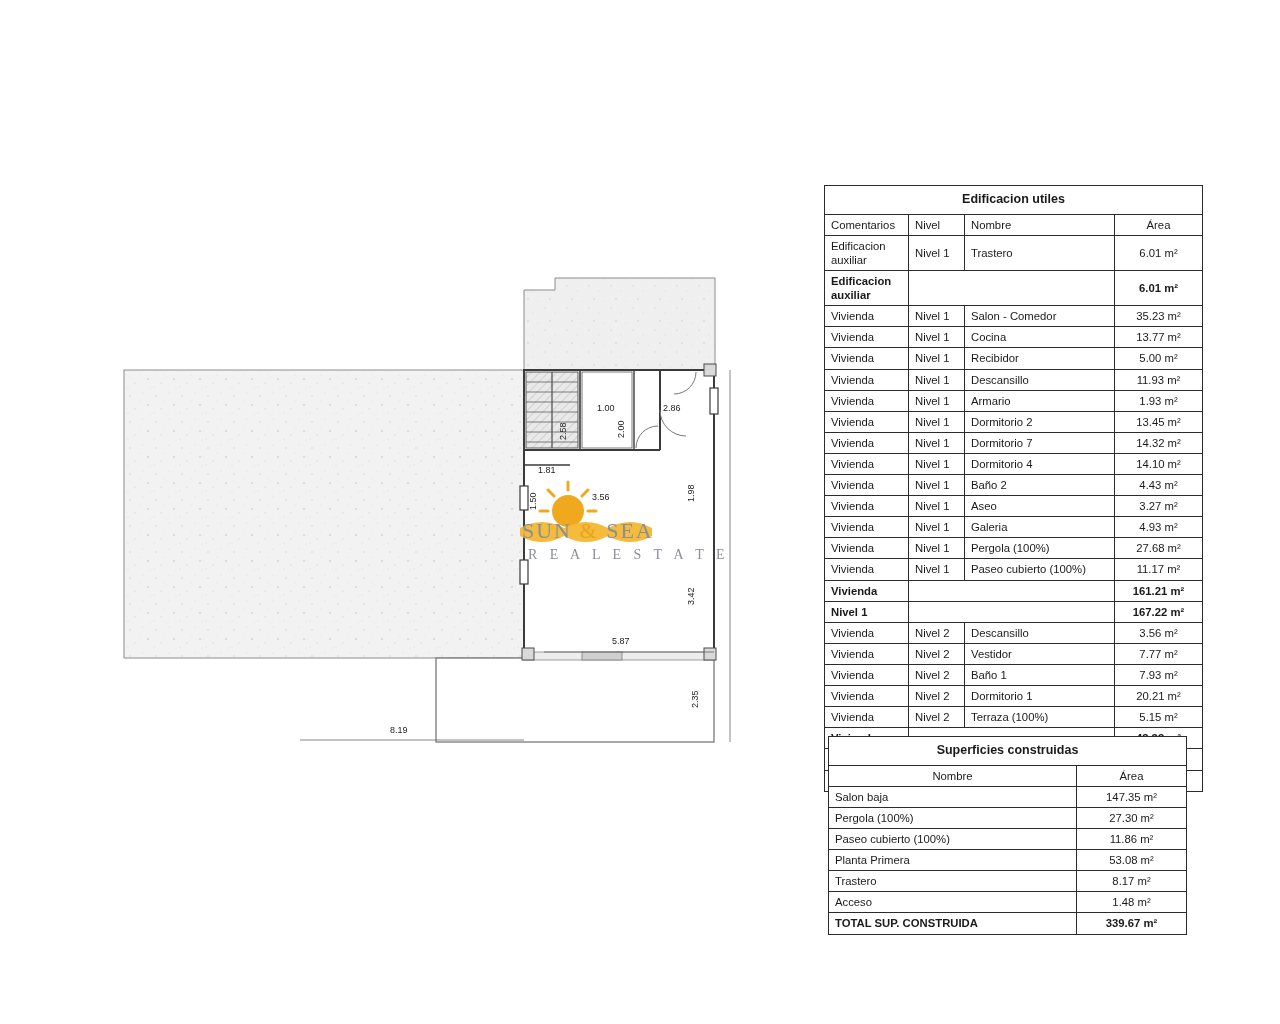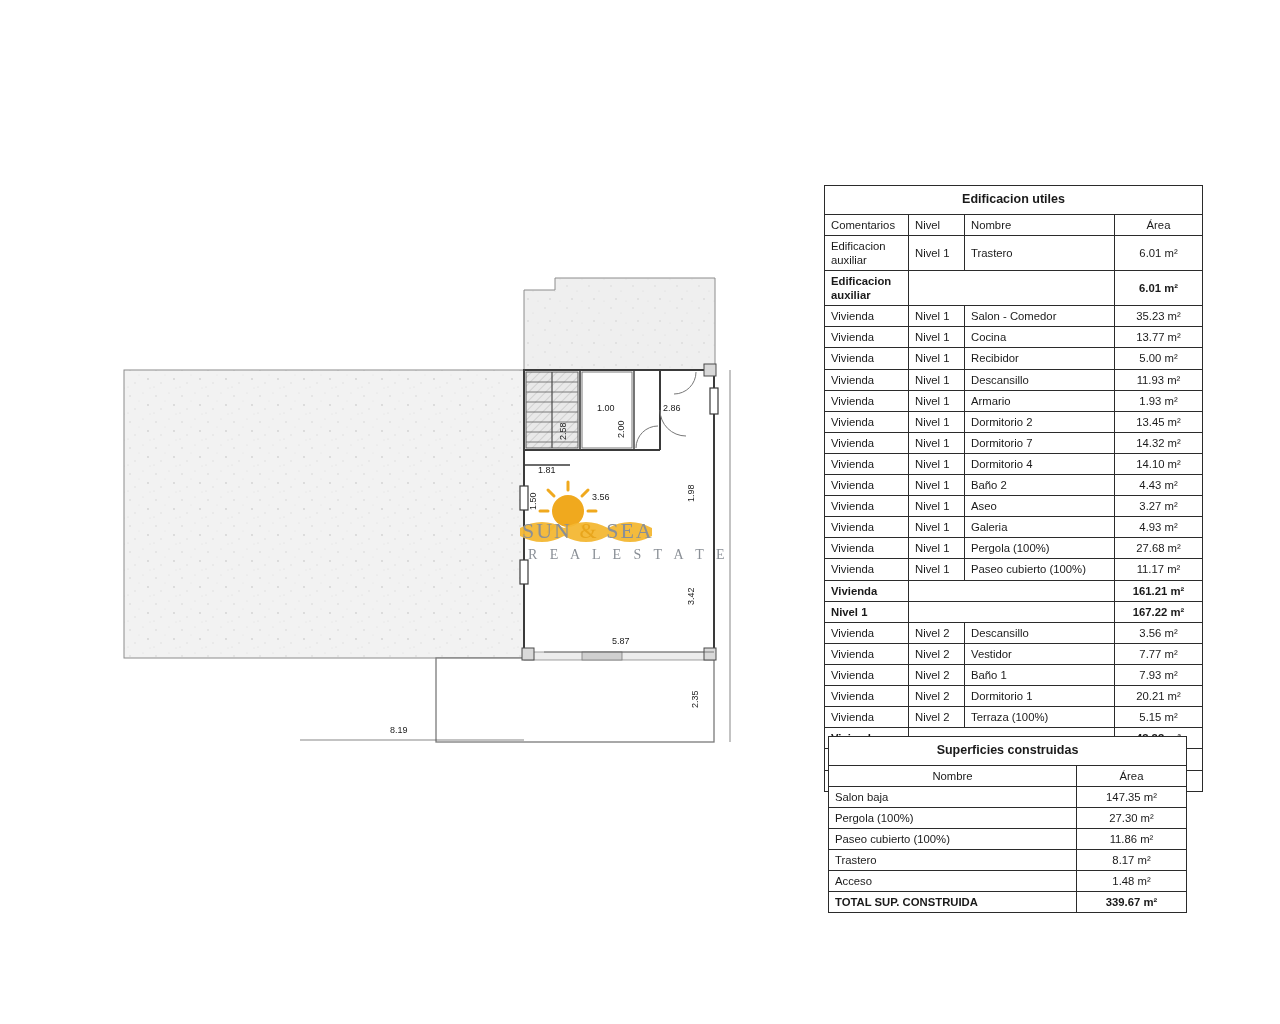--- a/index.html
+++ b/index.html
@@ -428,20 +428,24 @@
         </tr>
         <tr>
           <td>Pergola (100%)</td>
           <td class="area">27.30 m²</td>
         </tr>
         <tr>
           <td>Paseo cubierto (100%)</td>
           <td class="area">11.86 m²</td>
         </tr>
         <tr>
+          <td>Planta Primera</td>
+          <td class="area">53.08 m²</td>
+        </tr>
+        <tr>
           <td>Trastero</td>
           <td class="area">8.17 m²</td>
         </tr>
         <tr>
           <td>Acceso</td>
           <td class="area">1.48 m²</td>
         </tr>
         <tr class="sum-row">
           <td>TOTAL SUP. CONSTRUIDA</td>
           <td class="area">339.67 m²</td>

